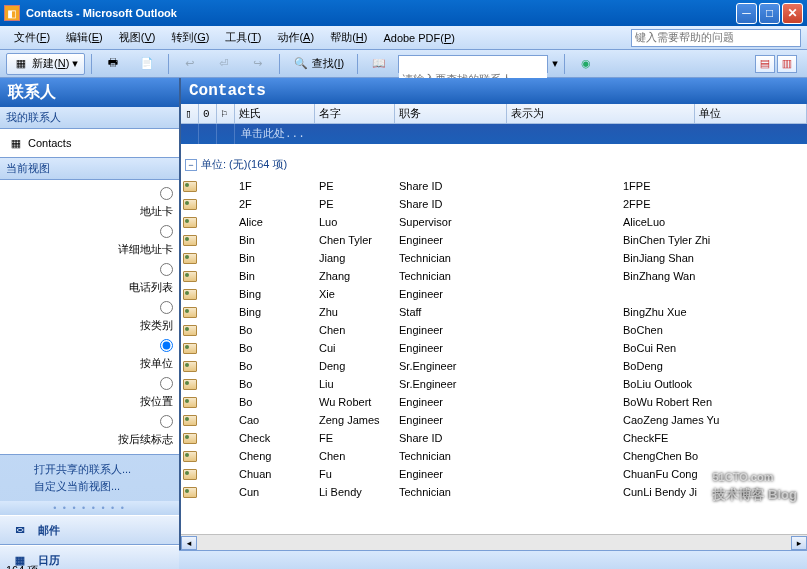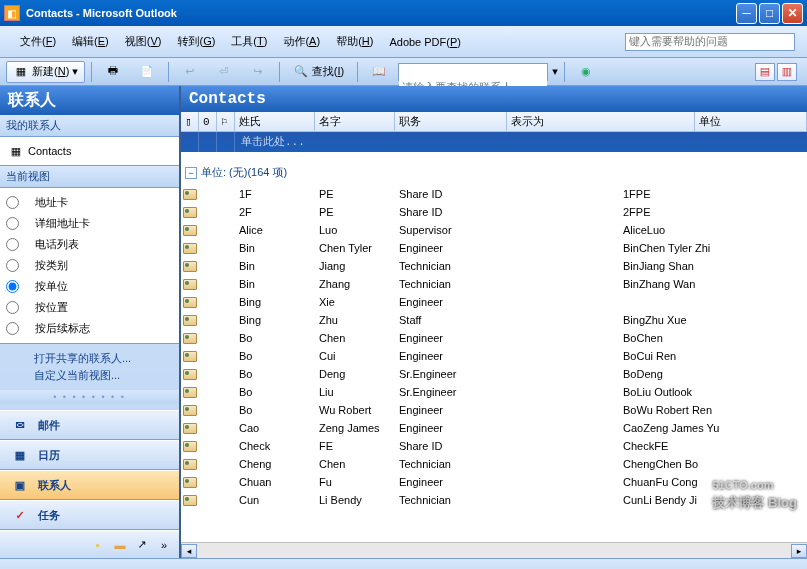--- a/index.html
+++ b/index.html
@@ -7,21 +7,21 @@
 
 .titlebar { height: 26px; background: linear-gradient(#0a6cce, #0157b7); display: flex; align-items: center; padding: 0 4px; color: #fff; }
 .titlebar .tb-icon { width: 16px; height: 16px; background: #f5a623; border: 1px solid #c77; margin-right: 6px; display: flex; align-items: center; justify-content: center; font-size: 10px; }
 .titlebar .title { font-weight: bold; flex: 1; }
 .win-btns { display: flex; gap: 2px; }
 .win-btn { width: 21px; height: 21px; border: 1px solid #fff; border-radius: 3px; display: flex; align-items: center; justify-content: center; color: #fff; font-weight: bold; font-size: 12px; }
 .win-min { background: linear-gradient(#4d8ee4,#2e6fc8); }
 .win-max { background: linear-gradient(#4d8ee4,#2e6fc8); }
 .win-close { background: linear-gradient(#e9725c,#c8412a); }
 
-.menubar { height: 32px; background: linear-gradient(#e3efff,#c6dcf7); display: flex; align-items: center; padding: 0 12px; border-bottom: 1px solid #7a9fd6; }
+.menubar { height: 24px; background: linear-gradient(#e3efff,#c6dcf7); display: flex; align-items: center; padding: 0 6px; border-bottom: 1px solid #7a9fd6; }
 .menubar .menu-item { padding: 3px 8px; color: #000; }
 .menubar .menu-item u { text-decoration: underline; }
 .help-box { margin-left: auto; width: 170px; height: 18px; border: 1px solid #7a9fd6; background: #fff; }
 .help-box input { width: 100%; border: 0; outline: 0; font-size: 11px; padding: 1px 3px; color: #888; }
 
 .toolbar { height: 28px; background: linear-gradient(#d8e8fc,#b3cff0); display: flex; align-items: center; padding: 0 6px; border-bottom: 1px solid #7a9fd6; gap: 4px; }
 .tb-btn { padding: 2px 6px; display: flex; align-items: center; gap: 3px; border: 1px solid transparent; }
 .tb-btn.new { border: 1px solid #7a9fd6; background: linear-gradient(#fff,#dce9fa); border-radius: 2px; }
 .tb-sep { width: 1px; height: 20px; background: #7a9fd6; margin: 0 2px; }
 .tb-icon { width: 16px; height: 16px; display: inline-flex; align-items: center; justify-content: center; }
@@ -31,21 +31,21 @@
 .small-icon-box { width: 20px; height: 18px; border: 1px solid #7a9fd6; background: linear-gradient(#fff,#e3efff); display: flex; align-items: center; justify-content: center; }
 
 .main { display: flex; height: 472px; }
 
 .navpane { width: 180px; background: linear-gradient(#d2e3fa,#bcd5f3); border-right: 1px solid #3b5e91; display: flex; flex-direction: column; }
 .nav-header { background: linear-gradient(#4d8ee4,#1c5fb8); color: #fff; font-size: 16px; font-weight: bold; padding: 4px 8px; }
 .nav-section { border-bottom: 1px solid #7a9fd6; }
 .nav-section-title { background: linear-gradient(#d8e8fc,#bcd5f3); padding: 3px 6px; font-weight: normal; color: #15428b; border-bottom: 1px solid #7a9fd6; }
 .nav-content { background: #fff; padding: 4px 6px; }
 .contact-folder { display: flex; align-items: center; gap: 4px; padding: 2px; }
-.radio-row { display: flex; align-items: center; gap: 16px; padding: 3px 0; }
+.radio-row { display: flex; align-items: flex-end; gap: 4px; padding: 3px 0; flex-direction: column; }
 .radio-row input { margin: 0; }
 .link-row { padding: 6px; margin-left: 28px; }
 .link-row a { color: #15428b; text-decoration: none; display: block; padding: 1px 0; }
 .nav-gripper { text-align: center; color: #7a9fd6; font-size: 9px; padding: 2px; background: linear-gradient(#d8e8fc,#bcd5f3); letter-spacing: 2px; }
 
 .nav-buttons { }
 .nav-btn { height: 30px; background: linear-gradient(#eaf2fd,#c7dbf5); border-top: 1px solid #fff; border-bottom: 1px solid #7a9fd6; display: flex; align-items: center; padding: 0 10px; gap: 8px; font-weight: bold; color: #15428b; font-size: 12px; }
 .nav-btn.active { background: linear-gradient(#fde6b5,#f8c778); }
 .nav-btn .nb-icon { width: 20px; height: 20px; display: flex; align-items: center; justify-content: center; }
 .nav-mini { height: 28px; background: linear-gradient(#eaf2fd,#c7dbf5); border-top: 1px solid #fff; display: flex; align-items: center; justify-content: flex-end; padding: 0 6px; gap: 4px; }

